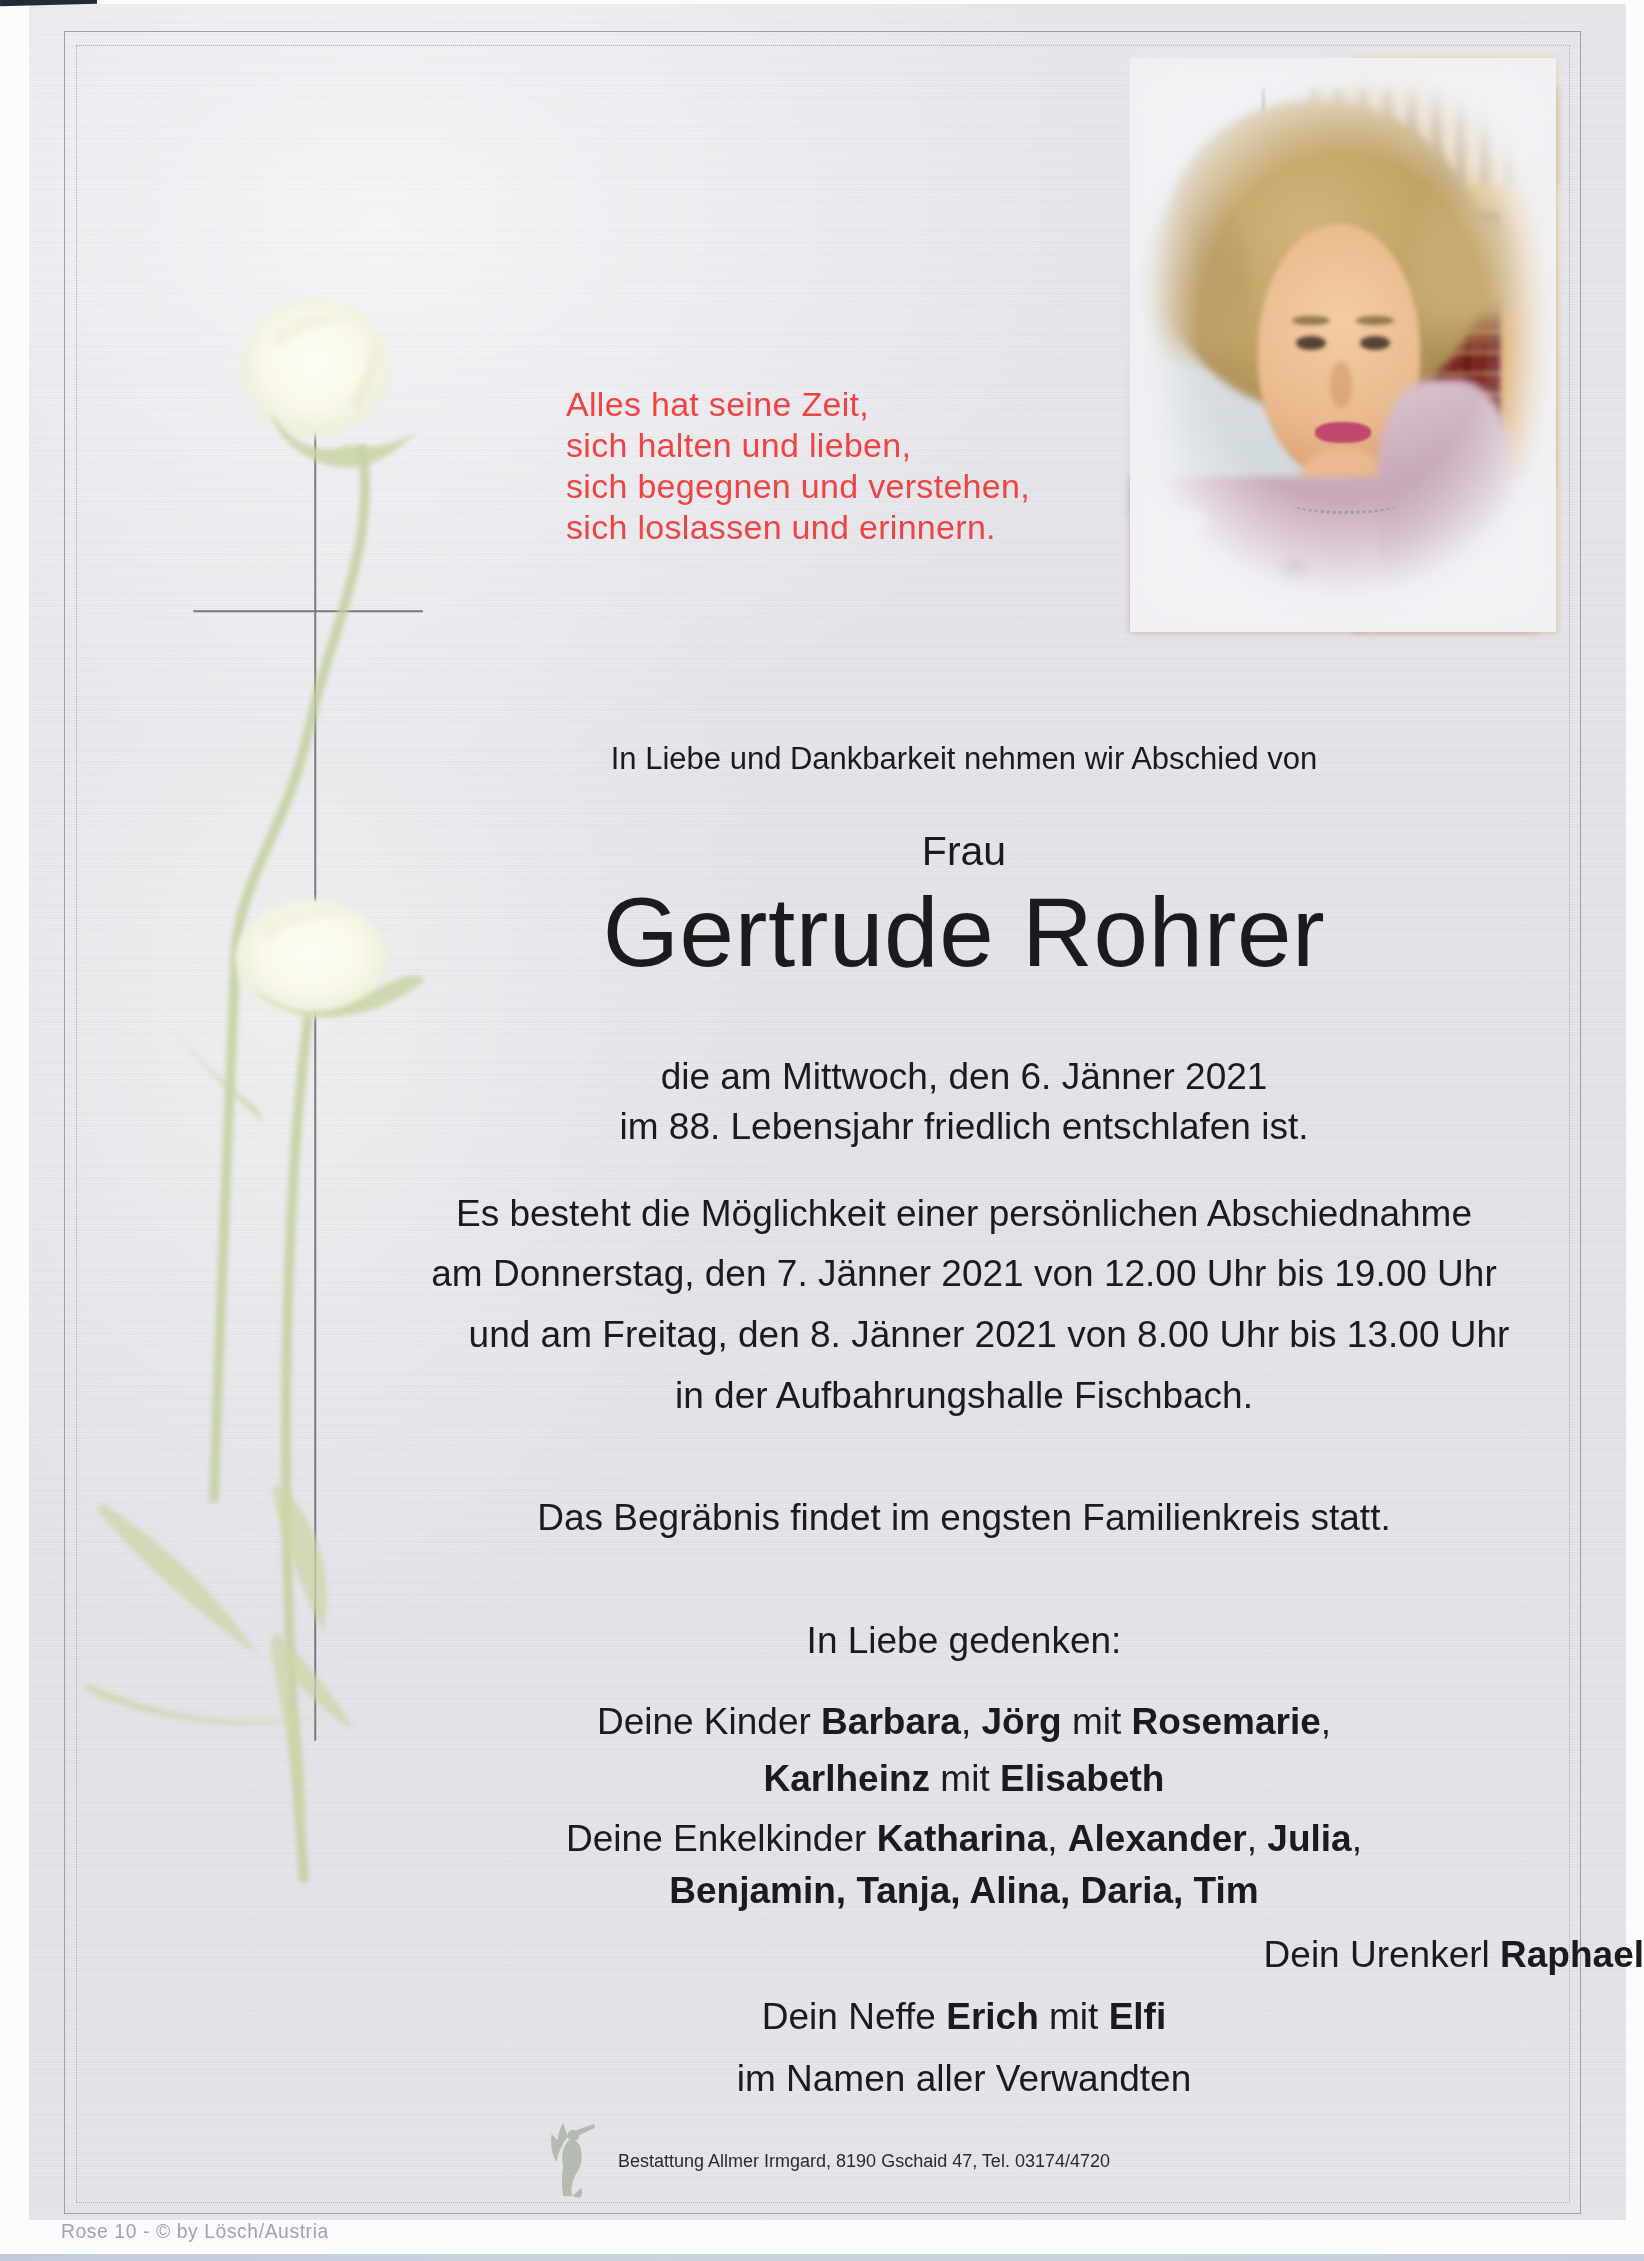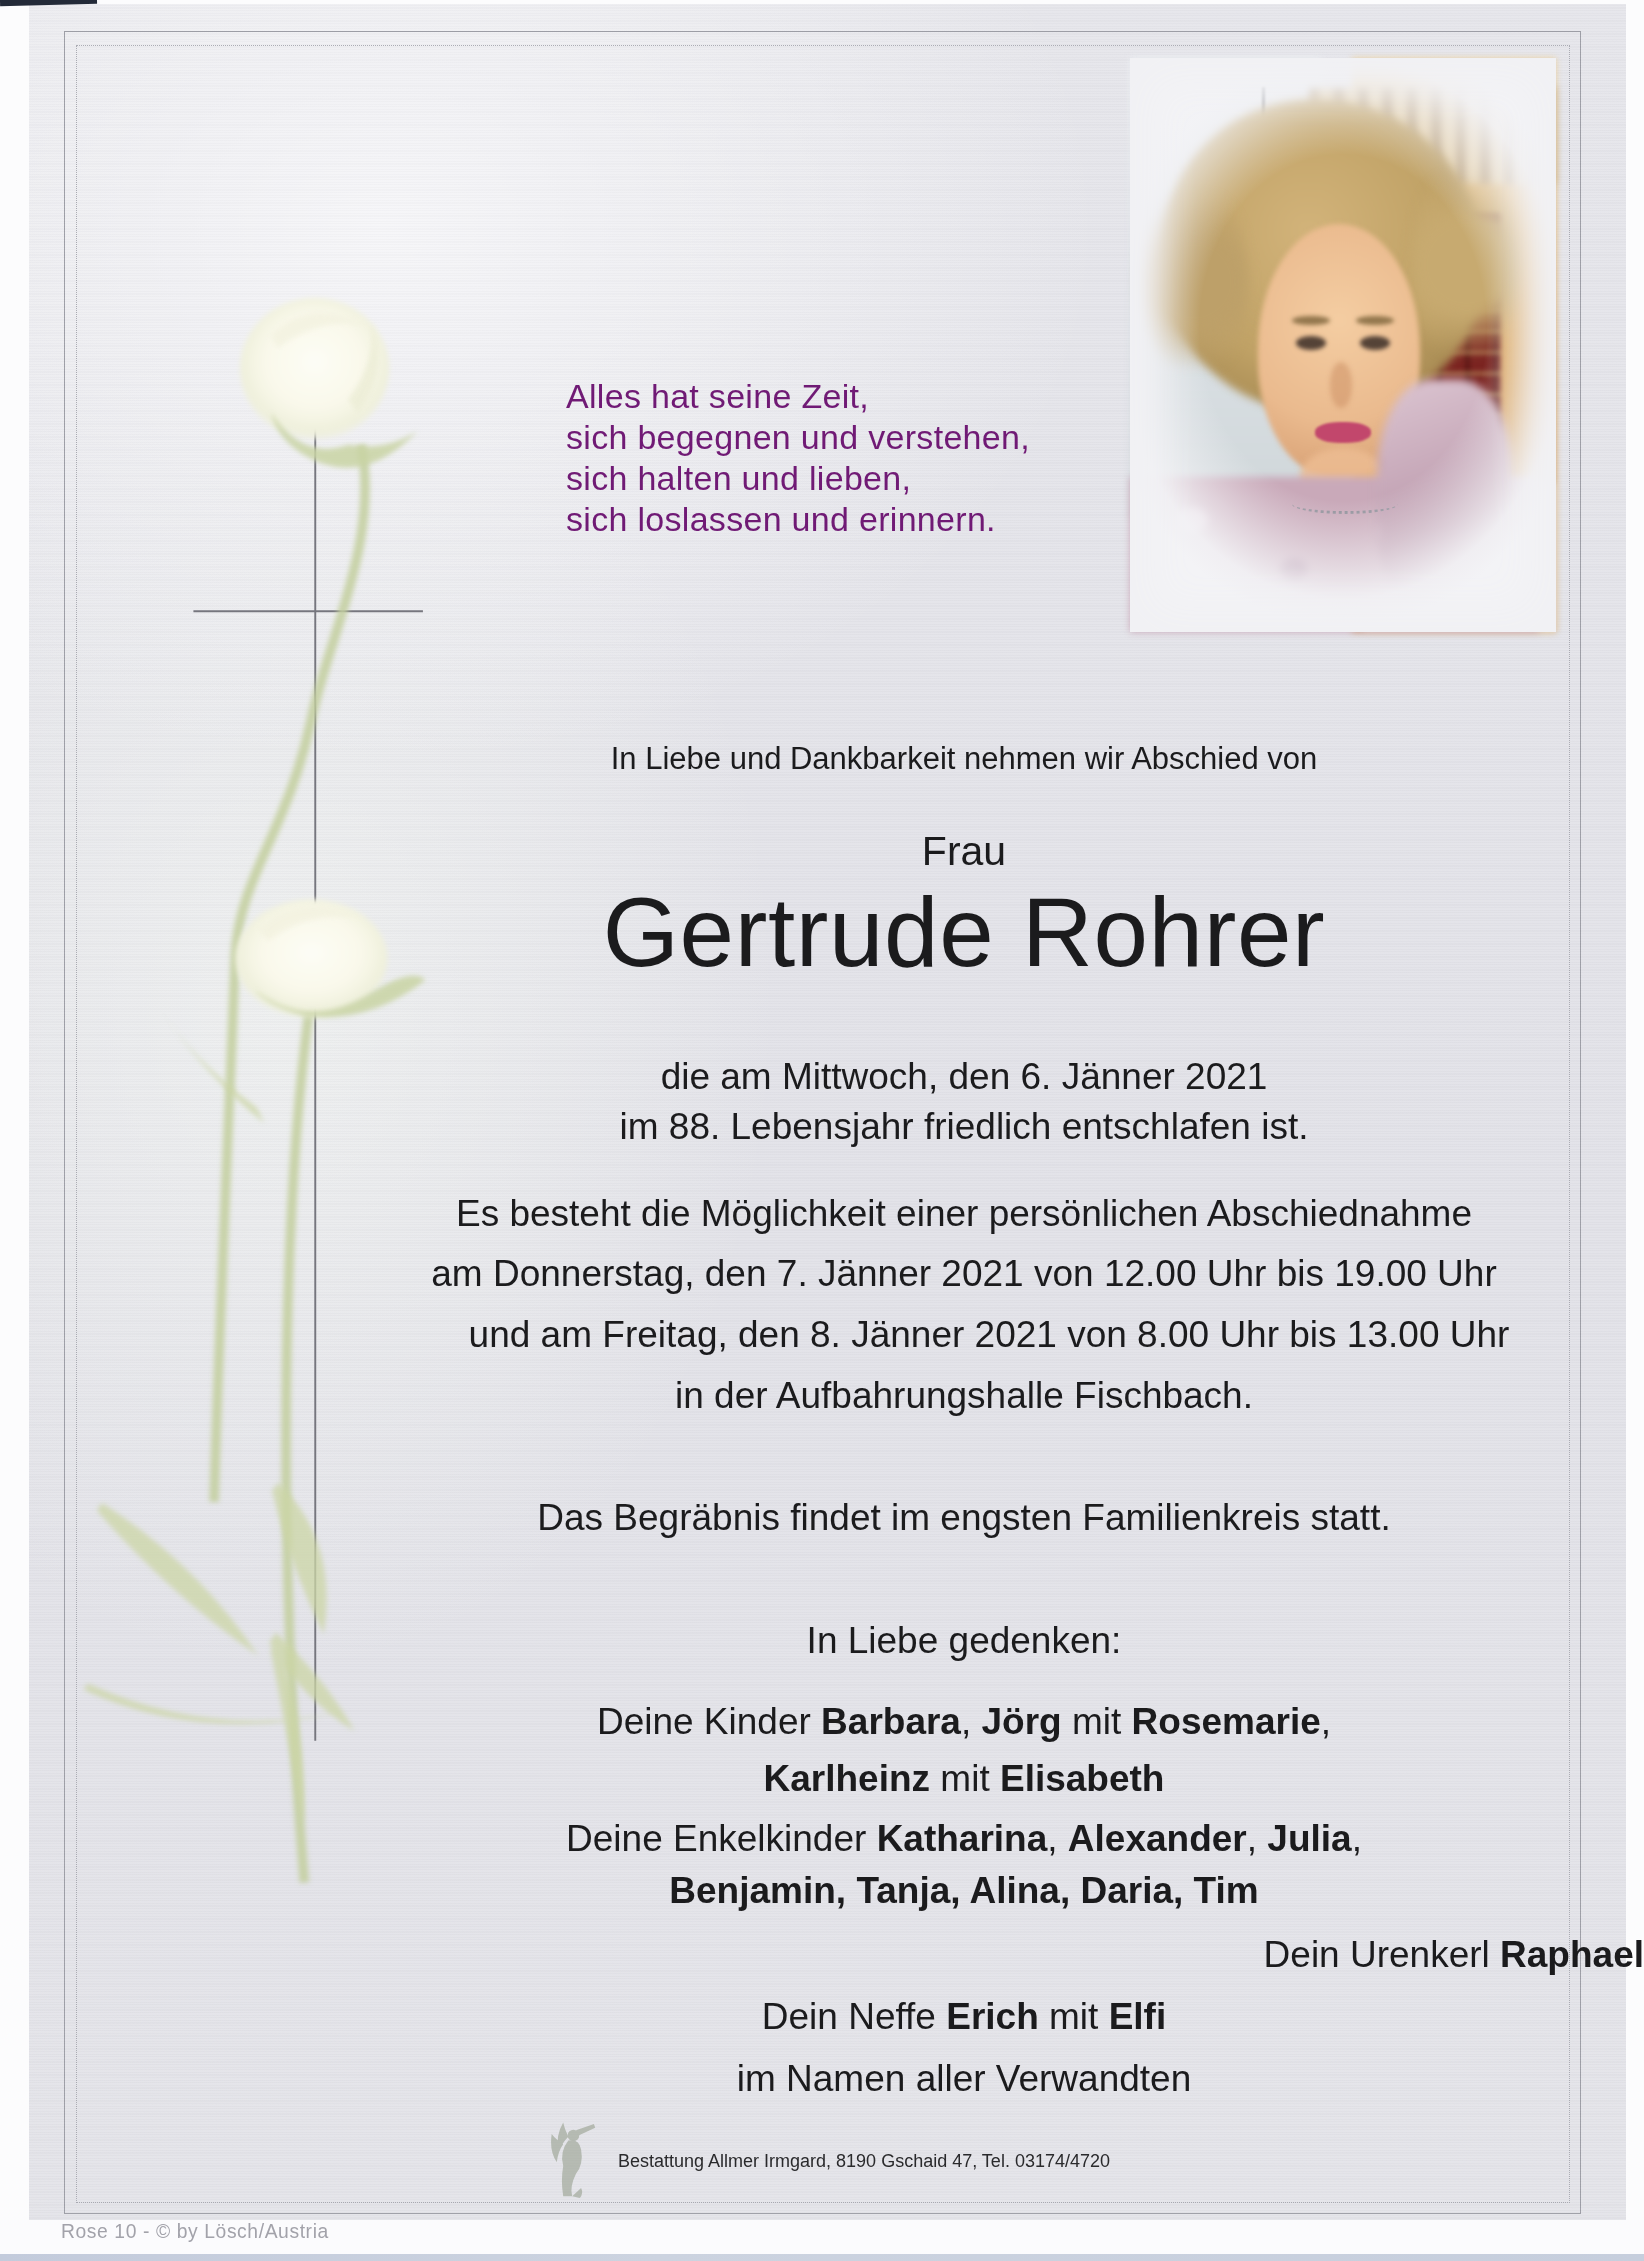--- a/index.html
+++ b/index.html
@@ -70,21 +70,21 @@
       radial-gradient(23px 19.3px at 85% 65%, #ab849c 40%, rgba(0,0,0,0) 70%),
       radial-gradient(27px 22px at 28% 80%, #b18aa2 40%, rgba(0,0,0,0) 70%);
     filter:blur(3.9px);}
   .ph-scarf{left:58%;top:56%;width:32%;height:42%;border-radius:40%;
     background:linear-gradient(160deg,#dcc6d2,#bb98ab 60%,#caa9bb);filter:blur(4.5px);}
   .ph-necklace{left:38%;top:76%;width:25%;height:3%;border-bottom:3.2px dotted #90909a;border-radius:50%;filter:blur(0.6px);}
   .ph-vignette{left:0;top:0;width:100%;height:100%;
     background:radial-gradient(ellipse 58% 52% at 50% 47%, rgba(243,243,246,0) 58%, rgba(243,243,246,.55) 77%, rgba(243,243,246,.94) 91%, #f3f3f6 100%);
     box-shadow:inset 0 0 39px 26px #f1f1f4;}
   
-  .poem{position:absolute;left:566px;top:376px;font-size:34px;line-height:41px;letter-spacing:0.3px;color:#701a75;}
+  .poem{position:absolute;left:566px;top:384px;font-size:34px;line-height:41px;letter-spacing:0.3px;color:#ef4444;}
   .textcol{position:absolute;left:284px;width:1360px;text-align:center;color:#1b1b1d;}
   .t-intro{top:741px;font-size:31px;}
   .t-frau{top:828px;font-size:41px;}
   .t-name{top:876px;font-size:98px;letter-spacing:0.6px;}
   .t-d1{top:1056px;font-size:37px;}
   .t-d2{top:1106px;font-size:37px;}
   .t-v0{top:1193px;font-size:37px;}
   .t-v1{top:1253px;font-size:37px;}
   .t-v2{top:1314px;font-size:37px;padding-left:25px;}
   .t-v3{top:1375px;font-size:37px;}
@@ -182,22 +182,22 @@
   <div class="ph-lips"></div>
   <div class="ph-chin"></div>
   <div class="ph-blouse"></div>
   <div class="ph-scarf"></div>
   <div class="ph-necklace"></div>
   <div class="ph-vignette"></div>
 </div>
 
 <div class="poem">
   <div>Alles hat seine Zeit,</div>
+  <div>sich halten und lieben,</div>
   <div>sich begegnen und verstehen,</div>
-  <div>sich halten und lieben,</div>
   <div>sich loslassen und erinnern.</div>
 </div>
 
 <div class="textcol t-intro">In Liebe und Dankbarkeit nehmen wir Abschied von</div>
 <div class="textcol t-frau">Frau</div>
 <div class="textcol t-name">Gertrude Rohrer</div>
 <div class="textcol t-d1">die am Mittwoch, den 6. Jänner 2021</div>
 <div class="textcol t-d2">im 88. Lebensjahr friedlich entschlafen ist.</div>
 <div class="textcol t-v0">Es besteht die Möglichkeit einer persönlichen Abschiednahme</div>
 <div class="textcol t-v1">am Donnerstag, den 7. Jänner 2021 von 12.00 Uhr bis 19.00 Uhr</div>

